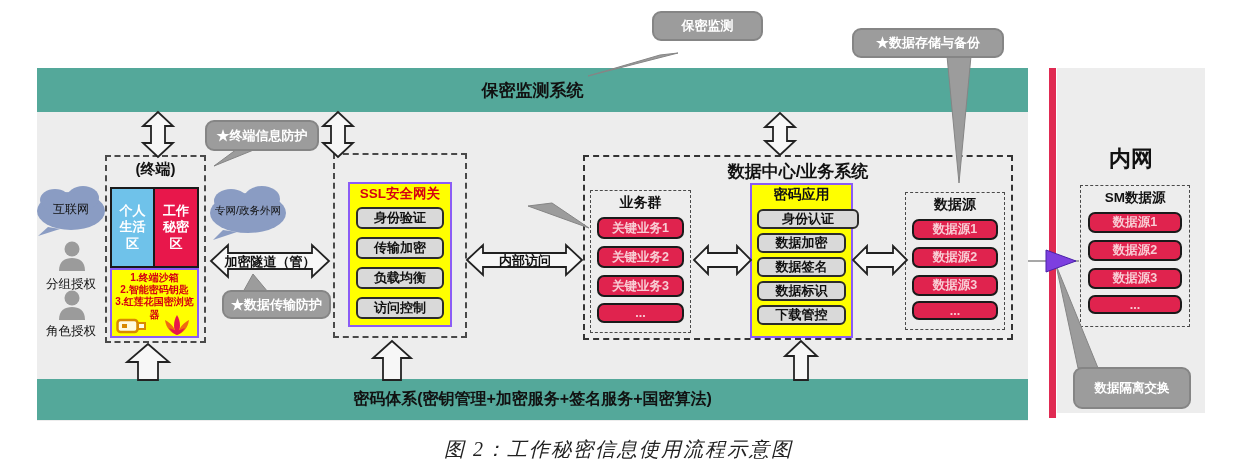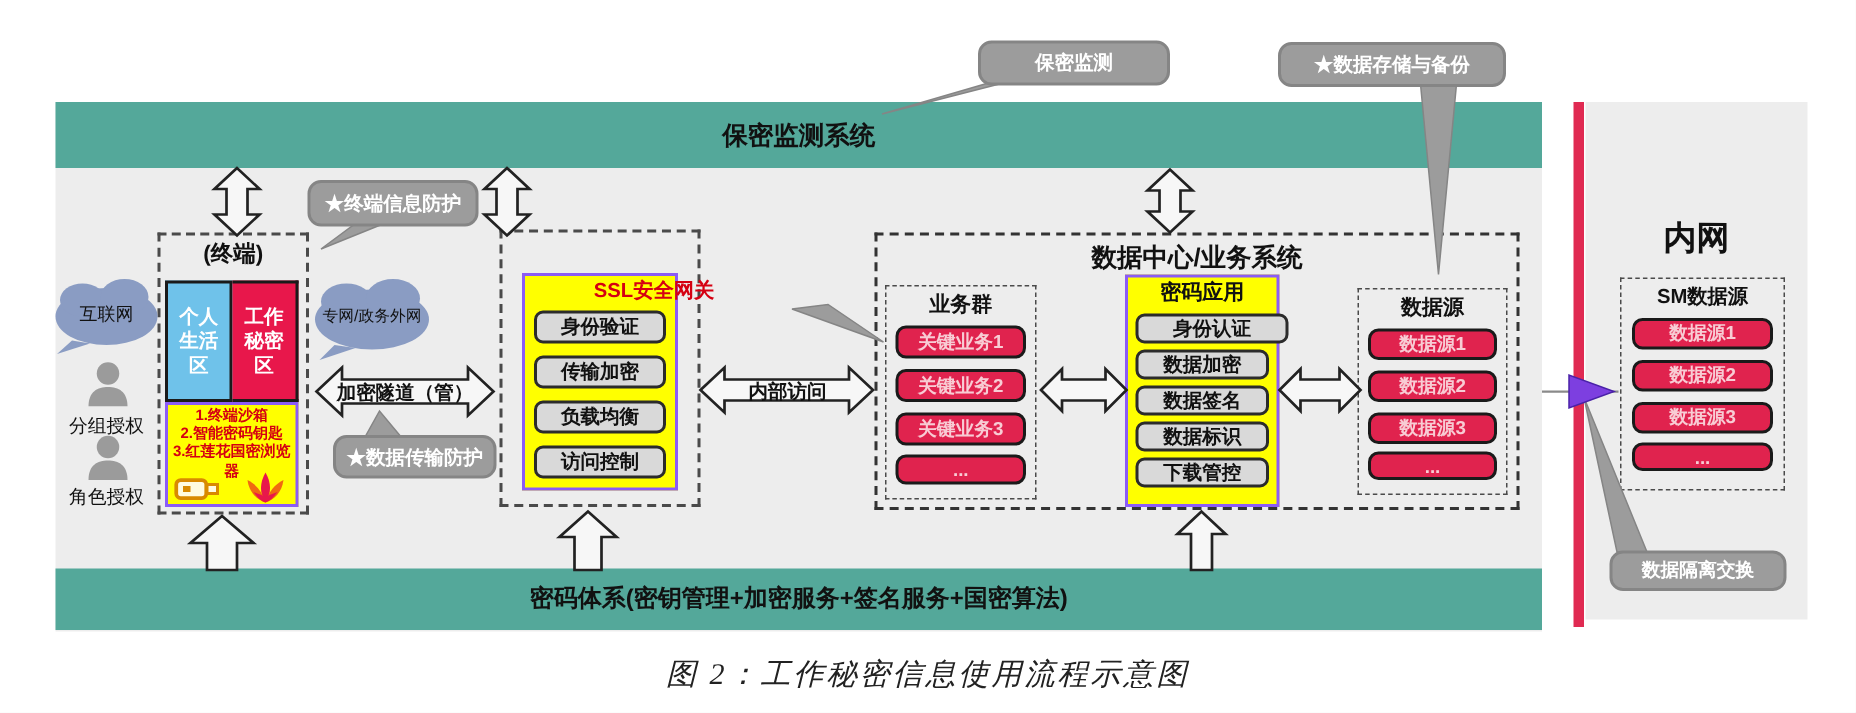--- a/index.html
+++ b/index.html
@@ -104,21 +104,21 @@
   <svg class="deco" style="left:209px;top:183px;" width="78" height="58">
     <ellipse cx="39" cy="30" rx="38" ry="20" fill="#8a9cc3"></ellipse>
     <ellipse cx="22" cy="18" rx="17" ry="12" fill="#8a9cc3"></ellipse>
     <ellipse cx="53" cy="16" rx="18" ry="13" fill="#8a9cc3"></ellipse>
     <polygon points="14,47 4,57 28,49" fill="#8a9cc3"></polygon>
   </svg>
   <div class="cloud-label" style="left:211px;top:204px;width:74px;font-size:10.5px;">专网/政务外网</div>
 
   <div class="abs dashed-box" style="left:333px;top:153px;width:134px;height:185px;"></div>
   <div class="abs yellowbox" style="left:348px;top:182px;width:104px;height:145px;"></div>
-  <div class="abs box-title" style="left:348px;top:185px;width:104px;font-size:13.5px;color:#d50012;margin-left:36px;">SSL安全网关</div>
+  <div class="abs box-title" style="left:348px;top:185px;width:104px;font-size:13.5px;color:#d50012;">SSL安全网关</div>
   <div class="graybox" style="left:356px;top:207px;width:88px;height:22px;text-align:right;">身份验证</div>
   <div class="graybox" style="left:356px;top:237px;width:88px;height:22px;">传输加密</div>
   <div class="graybox" style="left:356px;top:267px;width:88px;height:22px;">负载均衡</div>
   <div class="graybox" style="left:356px;top:297px;width:88px;height:22px;">访问控制</div>
 
   <div class="abs dashdot-box" style="left:583px;top:155px;width:430px;height:185px;"></div>
   <div class="abs box-title" style="left:583px;top:160px;width:430px;font-size:17px;">数据中心/业务系统</div>
 
   <div class="abs dashed-box" style="left:590px;top:190px;width:101px;height:143px;border-width:1.5px;"></div>
   <div class="abs box-title" style="left:590px;top:194px;width:101px;font-size:14px;">业务群</div>
@@ -143,25 +143,25 @@
   <div class="redbox" style="left:912px;top:301px;width:86px;height:19px;">...</div>
 
   <div class="abs box-title" style="left:1057px;top:144px;width:148px;font-size:22px;">内网</div>
   <div class="abs dashed-box" style="left:1080px;top:185px;width:110px;height:142px;border-width:1.5px;"></div>
   <div class="abs box-title" style="left:1080px;top:189px;width:110px;font-size:13.5px;">SM数据源</div>
   <div class="redbox" style="left:1088px;top:212px;width:94px;height:21px;">数据源1</div>
   <div class="redbox" style="left:1088px;top:240px;width:94px;height:21px;">数据源2</div>
   <div class="redbox" style="left:1088px;top:268px;width:94px;height:21px;">数据源3</div>
   <div class="redbox" style="left:1088px;top:295px;width:94px;height:19px;">...</div>
 
-  <div class="callout" style="left:652px;top:27px;width:128px;height:30px;">保密监测</div>
+  <div class="callout" style="left:652px;top:11px;width:111px;height:30px;">保密监测</div>
   <div class="callout" style="left:852px;top:28px;width:152px;height:30px;">★数据存储与备份</div>
   <div class="callout" style="left:205px;top:120px;width:114px;height:31px;">★终端信息防护</div>
   <div class="callout" style="left:222px;top:290px;width:109px;height:29px;">★数据传输防护</div>
-  <div class="callout" style="left:1073px;top:367px;width:118px;height:27px;font-size:12.5px;">数据隔离交换</div>
+  <div class="callout" style="left:1073px;top:367px;width:118px;height:42px;font-size:12.5px;">数据隔离交换</div>
 
   <div class="arrow-label" style="left:213px;top:253px;width:114px;">加密隧道（管）</div>
   <div class="arrow-label" style="left:470px;top:252px;width:110px;">内部访问</div>
 
   <svg class="overlay" width="1237" height="475" viewBox="0 0 1237 475">
 
     <polygon points="660,55 678,53 588,76" fill="#9c9c9c" stroke="#858585" stroke-width="1"></polygon>
     <polygon points="947,56 971,56 959,183" fill="#9c9c9c" stroke="#858585" stroke-width="1"></polygon>
     <polygon points="237,149 261,147 214,166" fill="#9c9c9c" stroke="#858585" stroke-width="1"></polygon>
     <polygon points="528,206 552,203 589,228" fill="#9c9c9c" stroke="#858585" stroke-width="1"></polygon>

